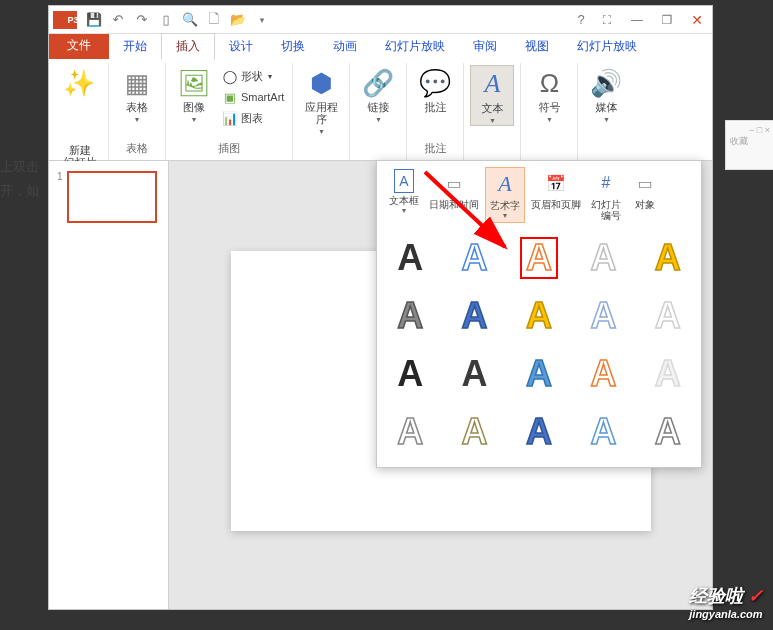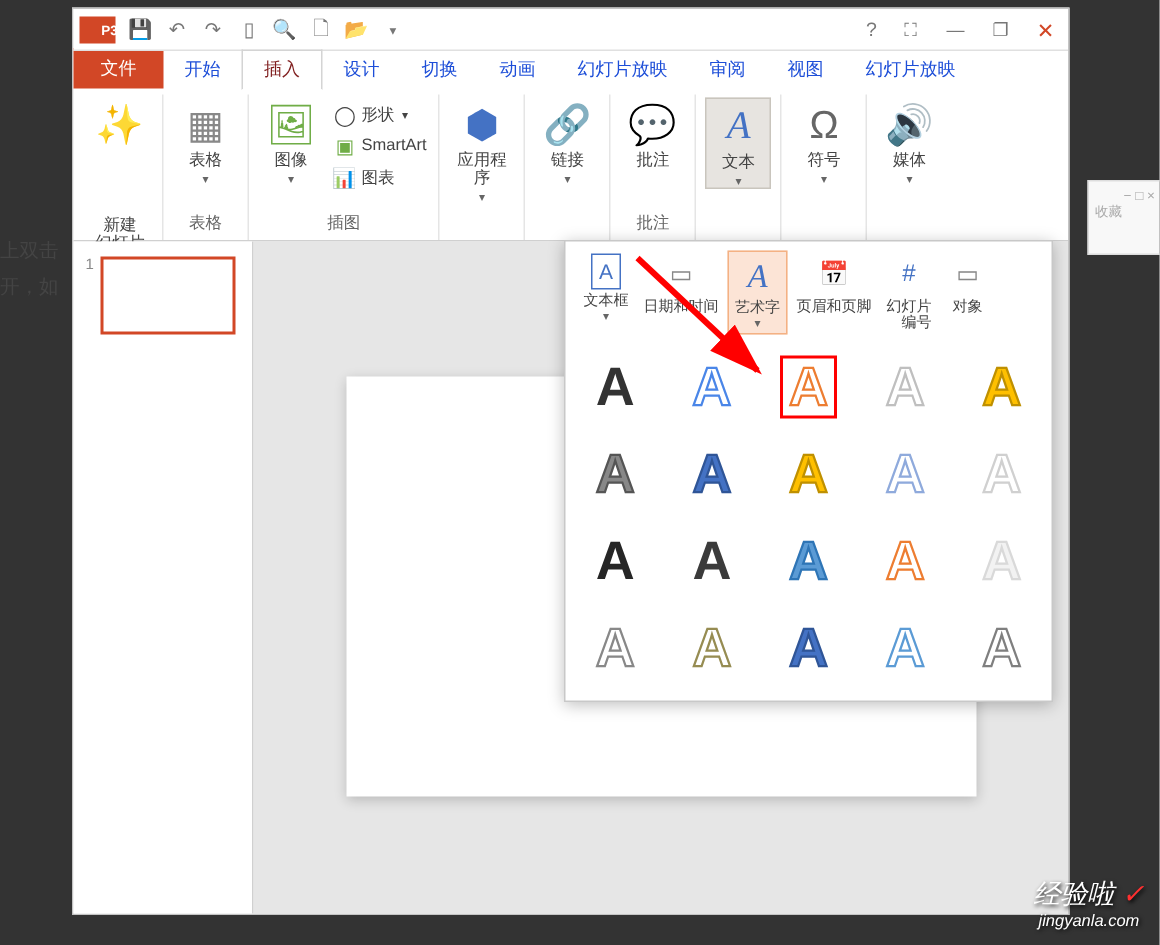--- a/index.html
+++ b/index.html
@@ -44,21 +44,21 @@
 .popup-btn .pb-icon { width: 28px; height: 28px; display: flex; align-items: center; justify-content: center; }
 .popup-btn .pb-label { font-size: 10px; color: #444; text-align: right; line-height: 11px; margin-top: 2px; white-space: nowrap; }
 .popup-btn .pb-arrow { font-size: 8px; color: #666; }
 .wordart-grid { padding: 10px 14px 14px; }
 .wa-row { display: flex; gap: 26px; margin-bottom: 16px; }
 .wa-row:last-child { margin-bottom: 0; }
 .wa-item { width: 42px; height: 42px; display: flex; align-items: center; justify-content: center; font-size: 36px; font-weight: bold; font-family: Arial, sans-serif; cursor: pointer; }
 .wa-item.highlighted { border: 2px solid #ff0000; }
 .arrow-overlay { position: absolute; left: 415px; top: 162px; z-index: 20; pointer-events: none; }
 .left-text { position: absolute; left: 0; top: 155px; font-size: 13px; color: #444; line-height: 24px; }
-.watermark { position: absolute; right: 10px; bottom: 10px; color: #fff; font-size: 18px; font-weight: normal; text-shadow: 1px 1px 3px #000; z-index: 50; font-style: italic; }
+.watermark { position: absolute; right: 10px; bottom: 10px; color: #fff; font-size: 18px; font-weight: bold; text-shadow: 1px 1px 3px #000; z-index: 50; font-style: italic; }
 .watermark .sub { font-size: 11px; display: block; text-align: center; }
 .watermark .check { color: #ff3030; }
 .faded-rect { position: absolute; right: -2px; top: 120px; width: 50px; height: 50px; border: 1px solid #ddd; background: #f8f8f8; z-index: 1; font-size: 9px; color: #aaa; padding: 4px; }
 </style>
 </head>
 <body>
 
 <div class="left-text">
   <div>上双击</div>
   <div>开，如</div>

